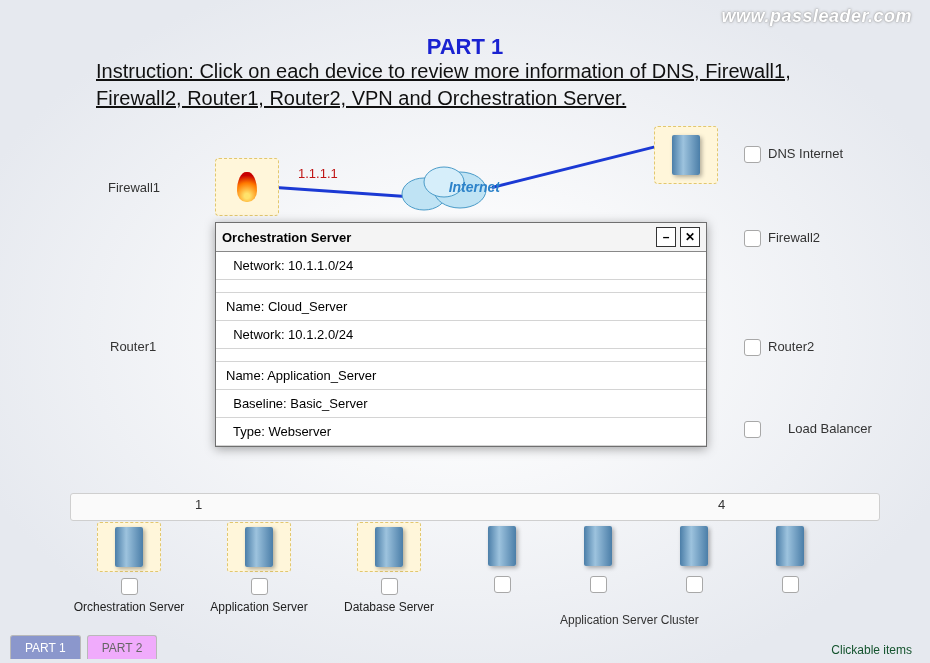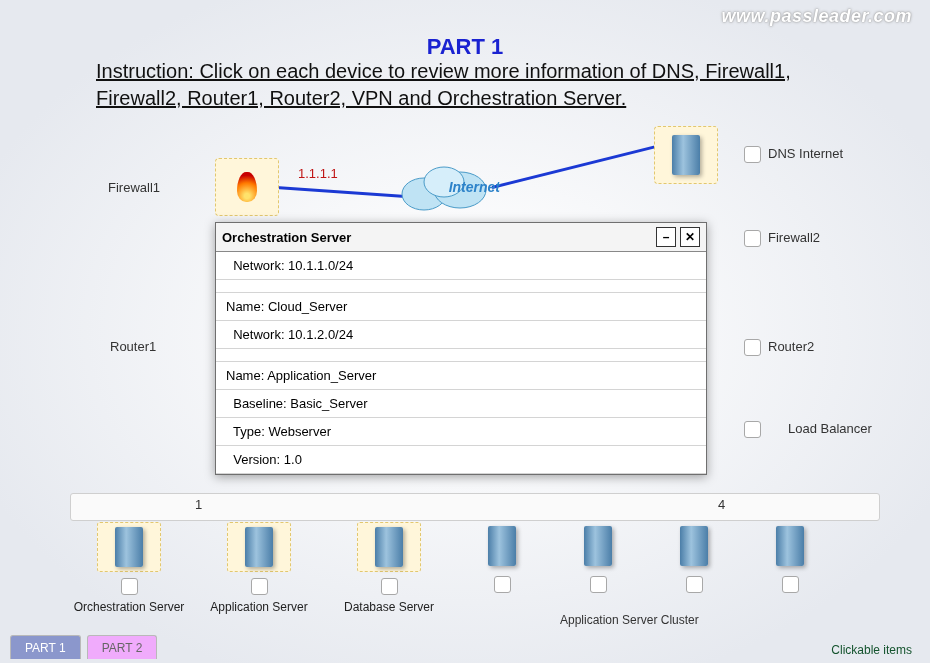--- a/index.html
+++ b/index.html
@@ -150,21 +150,20 @@
   </div>
   <div class="popup-body">
     <div class="row">  Network: 10.1.1.0/24</div>
     <div class="grp-gap"></div>
     <div class="row">Name: Cloud_Server</div>
     <div class="row">  Network: 10.1.2.0/24</div>
     <div class="grp-gap"></div>
     <div class="row">Name: Application_Server</div>
     <div class="row">  Baseline: Basic_Server</div>
     <div class="row">  Type: Webserver</div>
-    <div class="row">  Version: 1.0</div>
   </div>
 </div>
 
 <div class="tabs">
   <div class="tab active">PART 1</div>
   <div class="tab inactive">PART 2</div>
 </div>
 <div class="clickable-note">Clickable items</div>
 
 </body></html>

